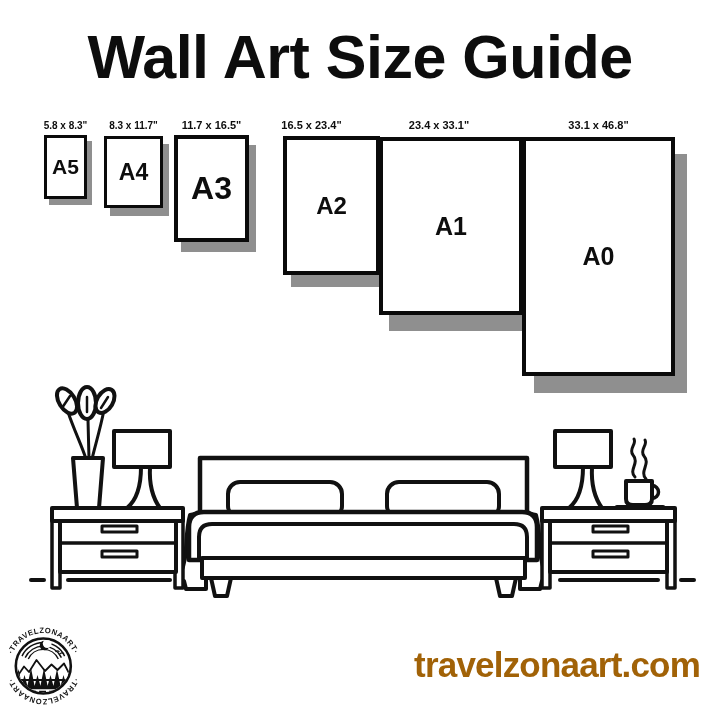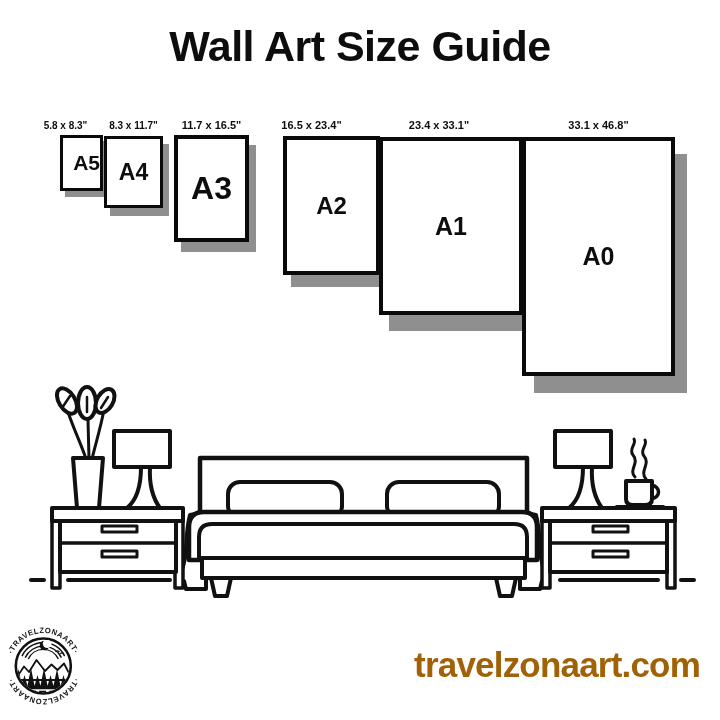--- a/index.html
+++ b/index.html
@@ -1,19 +1,19 @@
 <!DOCTYPE html>
 <html><head>
 <meta charset="utf-8">
 <style>
   html,body{margin:0;padding:0;background:#fff;}
   #page{position:relative;width:720px;height:720px;background:#fff;overflow:hidden;
         font-family:"Liberation Sans",sans-serif;color:#0d0d0d;}
   #page-title{position:absolute;top:22px;left:50%;transform:translateX(-50%);
-        font-size:43px;font-weight:bold;letter-spacing:-0.5px;white-space:nowrap;color:#0d0d0d;}
+        font-size:61px;font-weight:bold;letter-spacing:-0.5px;white-space:nowrap;color:#0d0d0d;}
   #size-row{position:absolute;left:0;top:0;width:720px;height:400px;}
   .size-label{position:absolute;top:119px;transform:translateX(-50%);white-space:nowrap;
         font-weight:bold;color:#0d0d0d;line-height:13px;}
   .paper-box{position:absolute;background:#fff;border-style:solid;border-color:#0a0a0a;
         box-sizing:border-box;display:flex;align-items:center;justify-content:center;
         font-weight:bold;color:#0d0d0d;}
   #scene{position:absolute;left:0;top:378px;width:720px;height:232px;}
   #logo{position:absolute;left:0;top:620px;width:90px;height:95px;}
   .ring{font-family:"Liberation Sans",sans-serif;font-size:7.6px;font-weight:bold;
         fill:#111;letter-spacing:0.5px;}
@@ -22,21 +22,21 @@
 </style>
 </head>
 <body>
 
 <div id="page">
 
   <div id="page-title">Wall Art Size Guide</div>
 
   <div id="size-row">
       <div class="size-label" style="left: 65.5px; font-size: 10px;">5.8 x 8.3"</div>
-      <div class="paper-box" style="left: 60px; top: 135px; width: 43px; height: 56px; border-width: 3px; box-shadow: rgb(143, 143, 143) 5px 6px 0px 0px; font-size: 21px; justify-content: flex-end;">
+      <div class="paper-box" style="left: 44px; top: 135px; width: 43px; height: 64px; border-width: 3px; box-shadow: rgb(143, 143, 143) 5px 6px 0px 0px; font-size: 21px;">
         <span>A5</span>
       </div>
       <div class="size-label" style="left: 133.5px; font-size: 10px;">8.3 x 11.7"</div>
       <div class="paper-box" style="left: 104px; top: 136px; width: 59px; height: 72px; border-width: 3px; box-shadow: rgb(143, 143, 143) 6px 8px 0px 0px; font-size: 23px;">
         <span>A4</span>
       </div>
       <div class="size-label" style="left: 211.5px; font-size: 11px;">11.7 x 16.5"</div>
       <div class="paper-box" style="left: 174px; top: 135px; width: 75px; height: 107px; border-width: 4px; box-shadow: rgb(143, 143, 143) 7px 10px 0px 0px; font-size: 32px;">
         <span>A3</span>
       </div>

